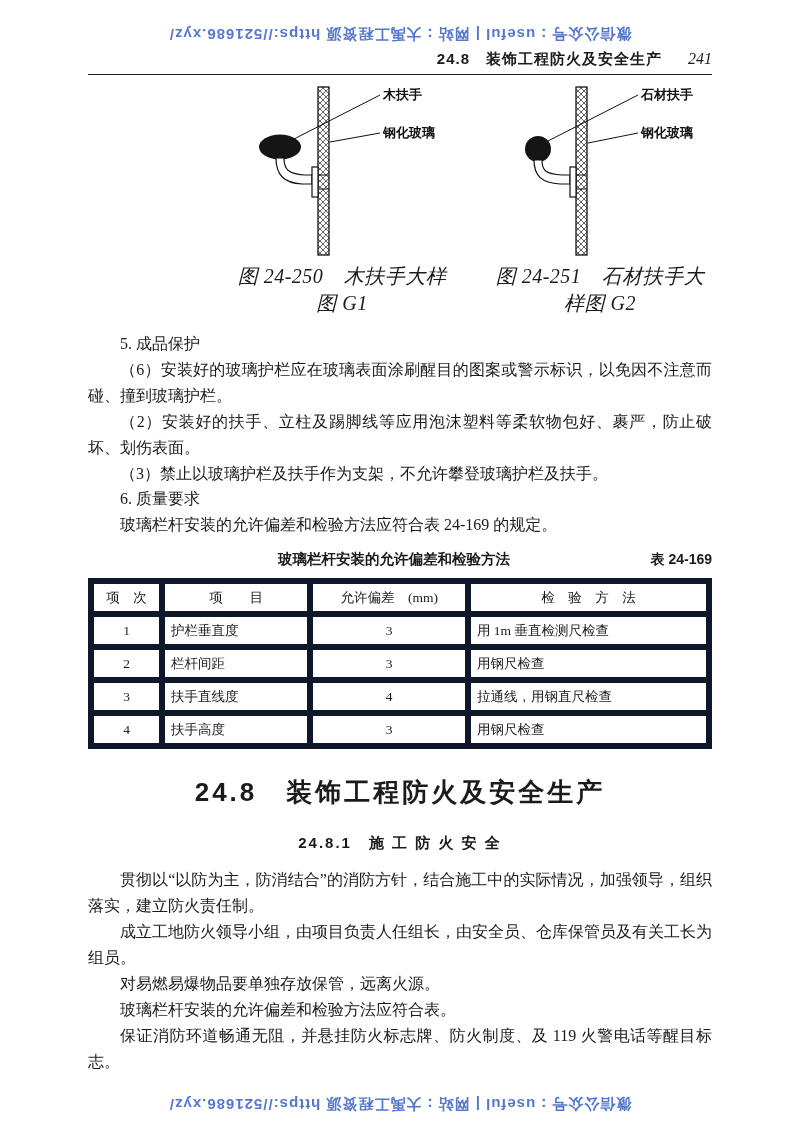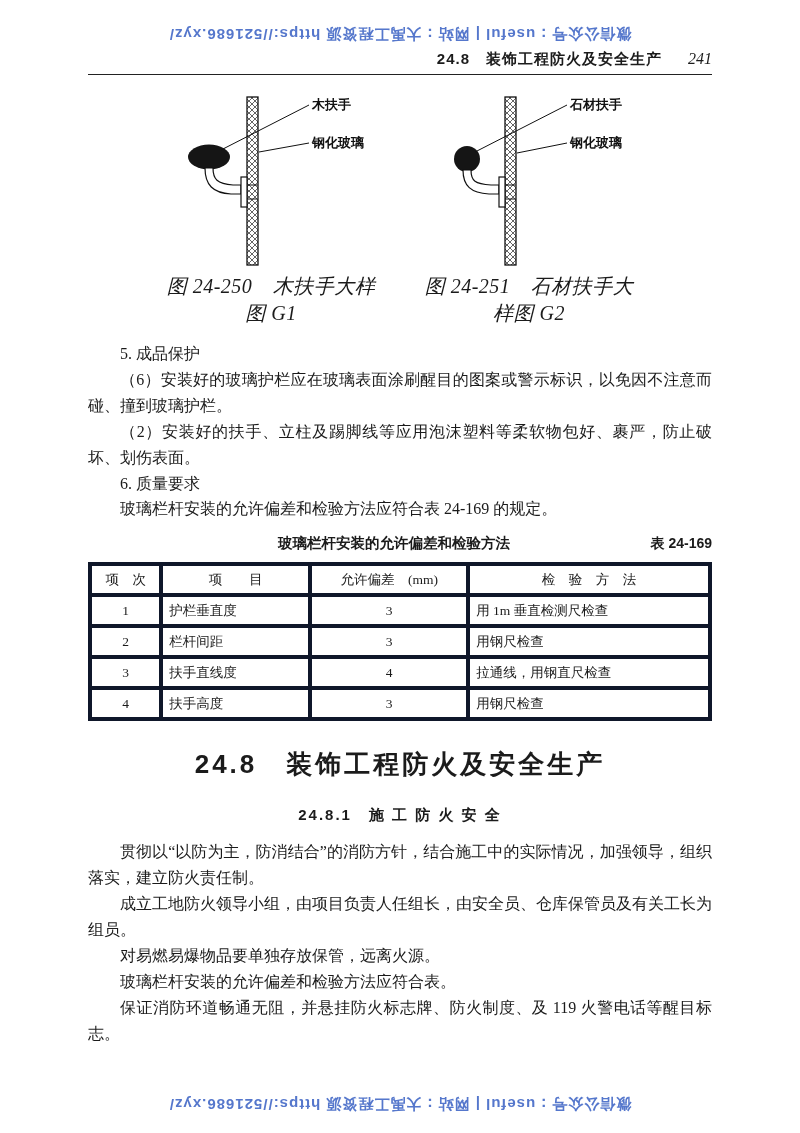--- a/index.html
+++ b/index.html
@@ -5,31 +5,31 @@
   html,body{margin:0;padding:0;background:#ffffff;}
   .page{position:relative;width:800px;height:1133px;background:#fff;font-family:"Liberation Serif",serif;color:#1b1b1b;overflow:hidden;}
   .watermark{position:absolute;left:0;width:100%;text-align:center;transform:rotate(180deg);color:#5577cc;font-family:"Liberation Sans",sans-serif;font-weight:700;font-size:15px;letter-spacing:1px;}
   .wm-top{top:24px;}
   .wm-bottom{bottom:20px;}
   .content{padding:50px 88px 0 88px;}
   .header-row{display:flex;justify-content:flex-end;align-items:baseline;gap:26px;}
   .running-head{font-family:"Liberation Sans",sans-serif;font-weight:700;font-size:15px;letter-spacing:1px;}
   .page-number{font-style:italic;font-size:16px;}
   .header-rule{border:none;border-top:1.6px solid #222;margin:5px 0 0 0;}
-  .figures-row{display:flex;justify-content:center;gap:34px;margin-top:20px;}
+  .figures-row{display:flex;justify-content:flex-end;gap:34px;margin-top:10px;}
   .figure{width:224px;text-align:center;}
   .fig-caption{font-size:20px;margin-top:2px;letter-spacing:0.5px;font-style:italic;}
   .fig-label{font-family:"Liberation Sans",sans-serif;font-weight:700;font-size:13px;fill:#111;}
   .body-block{margin-top:14px;font-size:16px;line-height:1.62;text-align:justify;}
   .para{text-indent:2em;margin:0;}
   .table-title-row{position:relative;margin-top:12px;height:22px;}
   .table-title{position:absolute;left:0;right:12px;text-align:center;font-family:Liberation Sans, sans-serif;font-weight:700;font-size:14.5px;}
   .table-tag{position:absolute;right:0;top:1px;font-family:"Liberation Sans",sans-serif;font-weight:700;font-size:14px;}
   table.tol{width:100%;border-collapse:collapse;margin-top:6px;font-size:13.5px;border:1.8px solid #222;}
-  table.tol th,table.tol td{border:4px solid #0f172a;padding:4.5px 6px;font-weight:normal;}
+  table.tol th,table.tol td{border:6px solid #0f172a;padding:4.5px 6px;font-weight:normal;}
   table.tol th{text-align:center;}
   td.c{text-align:center;}
   td.l{text-align:left;padding-left:14px;}
   .big-title{margin-top:26px;text-align:center;font-family:"Liberation Sans",sans-serif;font-weight:700;font-size:26px;letter-spacing:3px;}
   .sub-title{margin-top:24px;text-align:center;font-family:"Liberation Sans",sans-serif;font-weight:700;font-size:15px;letter-spacing:2px;}
 </style>
 </head>
 <body>
 
 <div class="page">
@@ -87,20 +87,21 @@
         </svg>
         <div class="fig-caption">图 24-251　石材扶手大样图 G2</div>
       </div>
 
     </div>
 
     <div class="body-block">
       <p class="para">5. 成品保护</p>
       <p class="para">（6）安装好的玻璃护栏应在玻璃表面涂刷醒目的图案或警示标识，以免因不注意而碰、撞到玻璃护栏。</p>
       <p class="para">（2）安装好的扶手、立柱及踢脚线等应用泡沫塑料等柔软物包好、裹严，防止破坏、划伤表面。</p>
+      <p class="para">（3）禁止以玻璃护栏及扶手作为支架，不允许攀登玻璃护栏及扶手。</p>
       <p class="para">6. 质量要求</p>
       <p class="para">玻璃栏杆安装的允许偏差和检验方法应符合表 24-169 的规定。</p>
     </div>
 
     <div class="table-title-row">
       <div class="table-title">玻璃栏杆安装的允许偏差和检验方法</div>
       <div class="table-tag">表 24-169</div>
     </div>
 
     <table class="tol">

